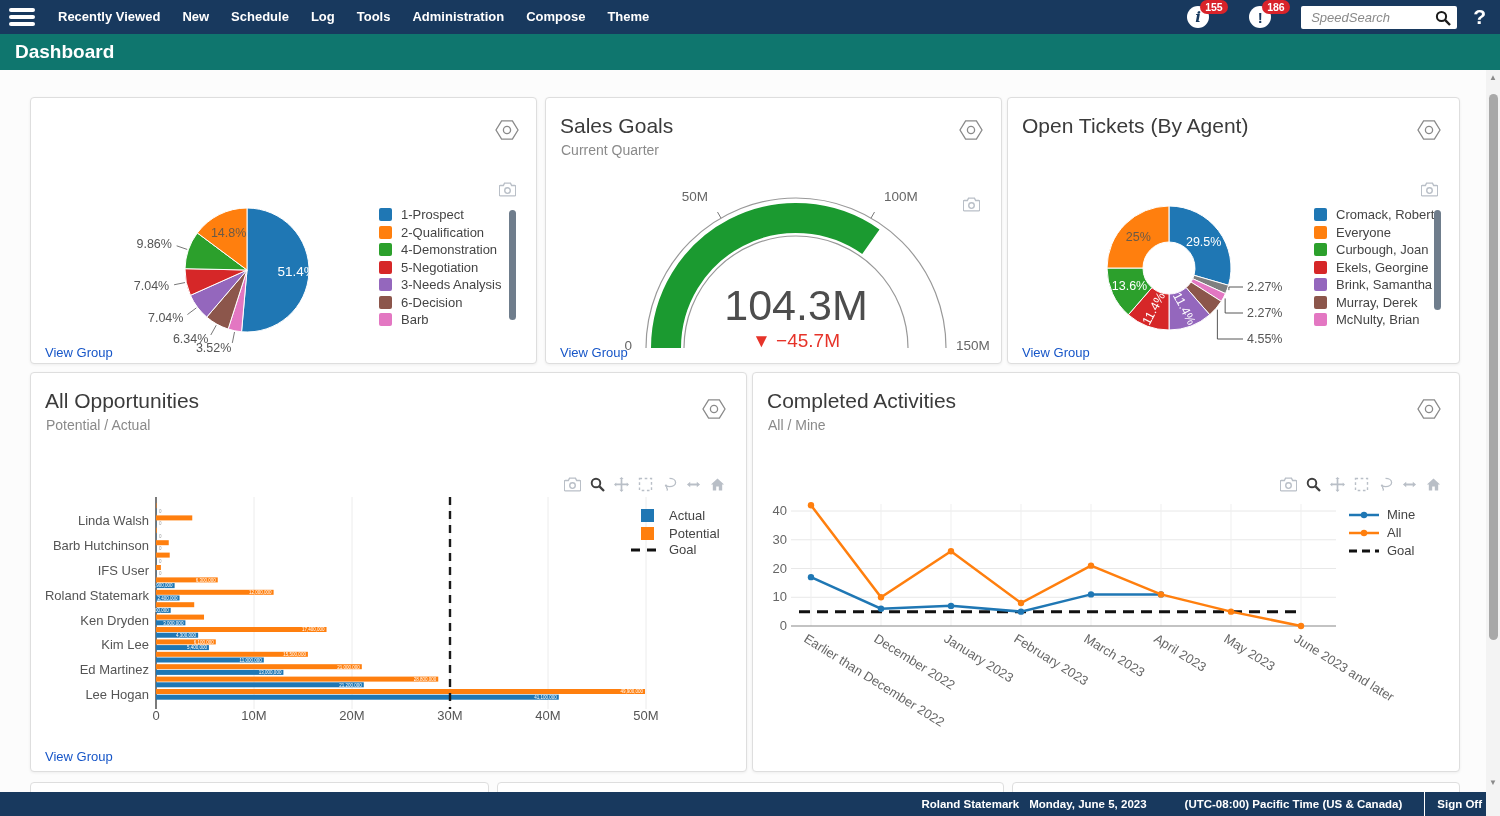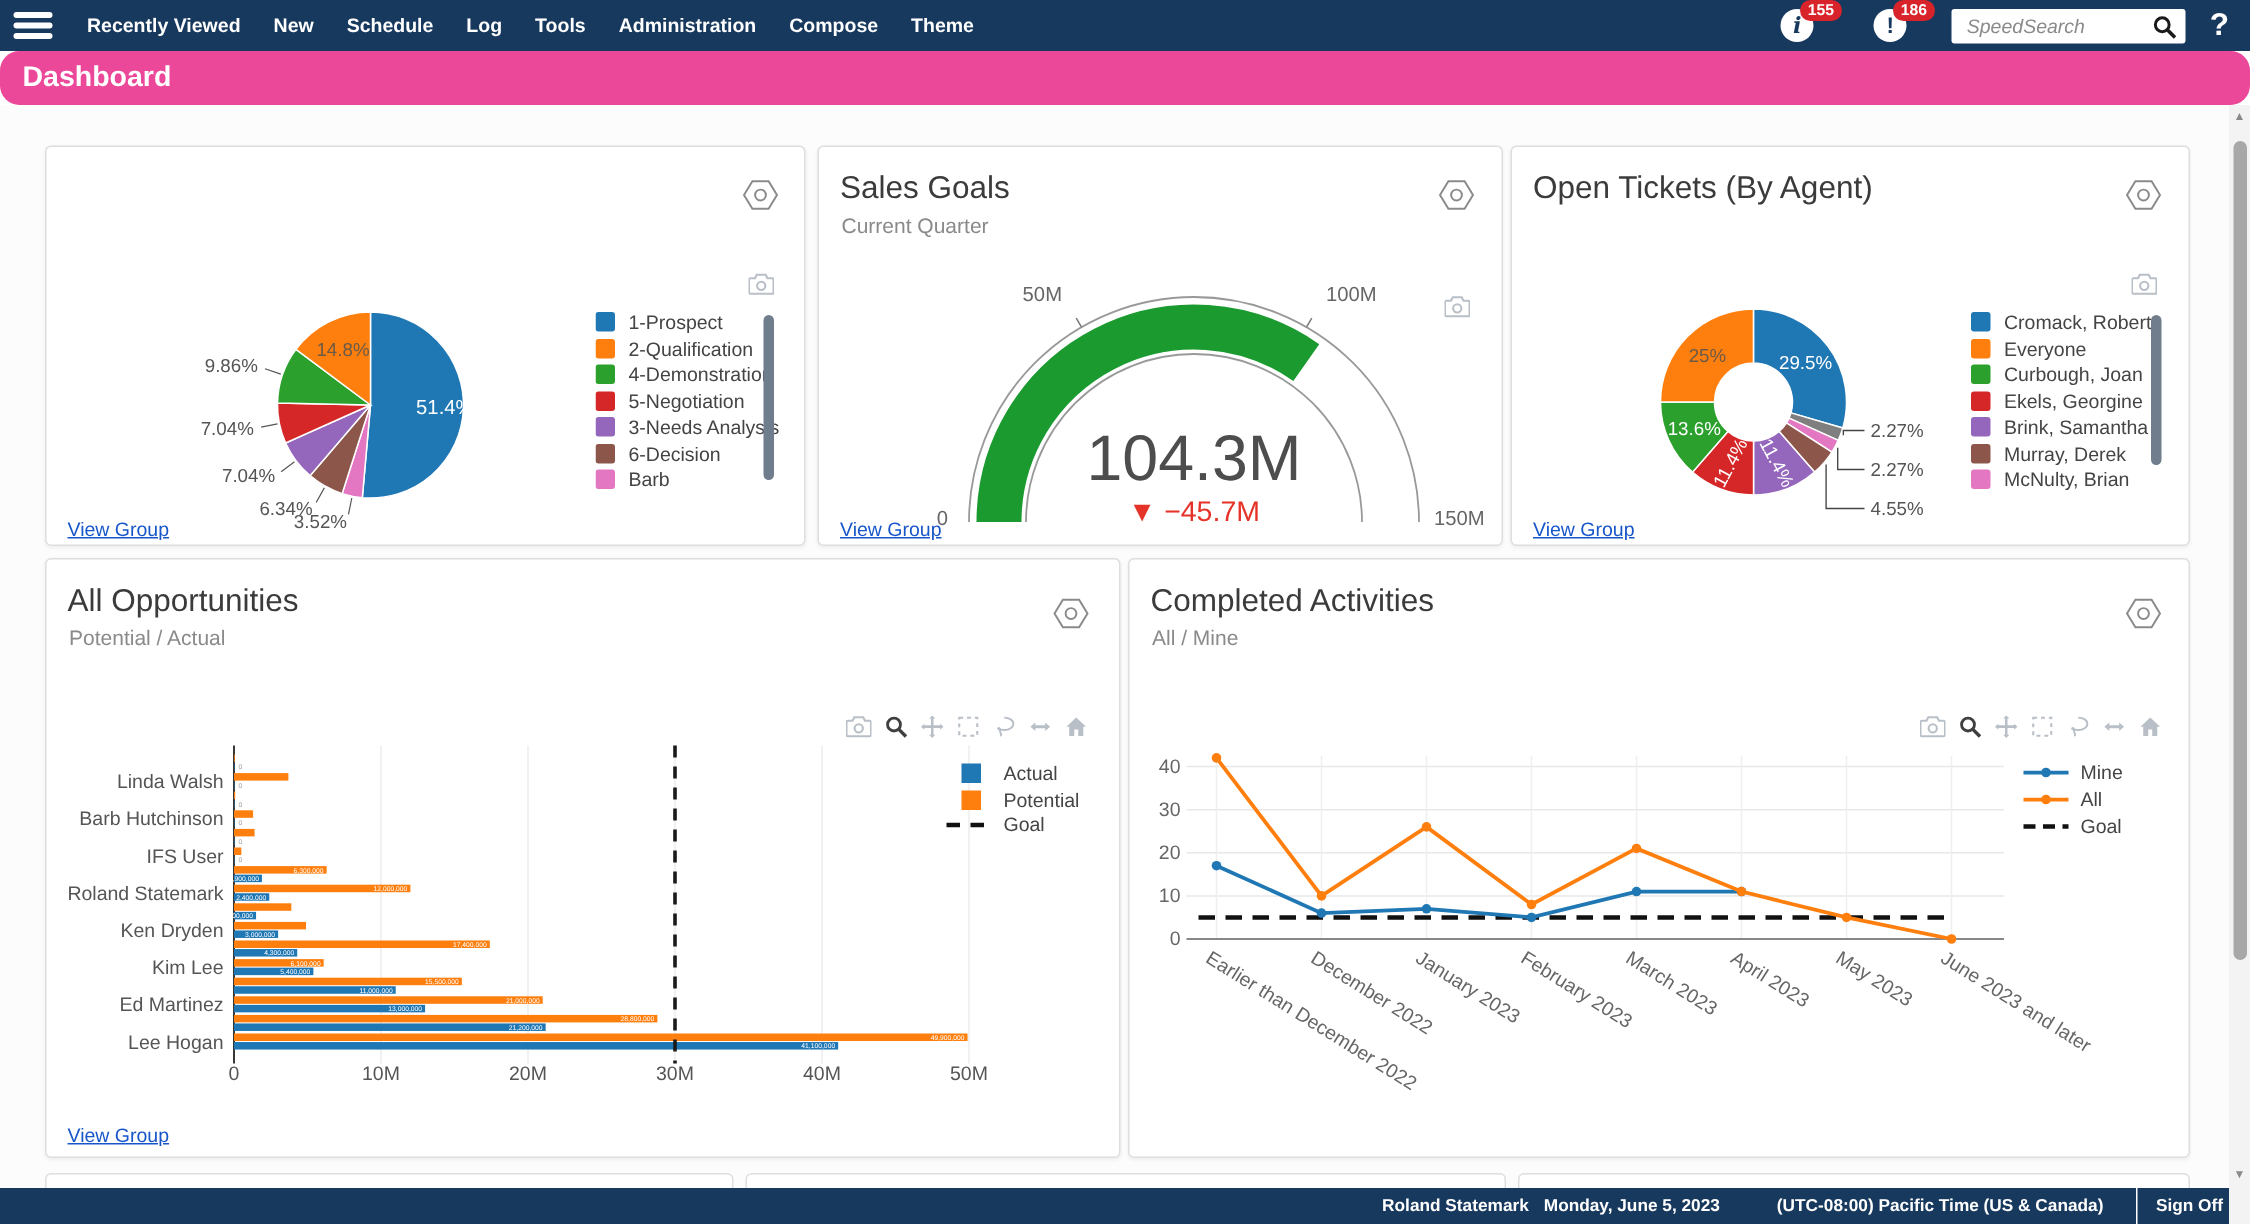--- a/index.html
+++ b/index.html
@@ -18,21 +18,21 @@
   .glyph-ex{font-size:15px;line-height:1;}
   .badge{position:absolute;left:13px;top:-6px;background:#D8232A;color:#fff;font-size:10.5px;font-weight:bold;
     border-radius:9px;padding:1.5px 5px;line-height:1;font-style:normal;}
   .ci-info{margin-right:40px;} .ci-alert{margin-right:30px;}
   .searchbox{position:relative;margin-right:12px;}
   .searchbox input{width:118px;height:23px;border:none;border-radius:2px;padding:0 28px 0 10px;font-size:13px;outline:none;}
   .searchbox input::placeholder{color:#8a8a8a;font-style:italic;font-family:"Liberation Sans",sans-serif;}
   .search-ic{position:absolute;right:6px;top:4px;cursor:pointer;}
   .help{font-size:21px;font-weight:bold;color:#fff;cursor:pointer;padding:0 4px;}
   
-  .pagehdr{position:absolute;left:0;top:34px;width:1500px;height:36px;background:#ec4899;z-index:5;border-radius:13px;}
+  .pagehdr{position:absolute;left:0;top:34px;width:1500px;height:36px;background:#0f766e;z-index:5;}
   .pagehdr span{display:block;padding-left:15px;line-height:36px;font-size:19px;font-weight:600;color:#fff;}
   
   .content{position:absolute;left:0;top:70px;width:1500px;height:722px;background:#FCFCFC;overflow:hidden;}
   .card{position:absolute;background:#fff;border:1px solid #DEDEDE;border-radius:4px;box-shadow:0 1px 3px rgba(0,0,0,.06);overflow:hidden;}
   .cardA{left:30px;top:27px;width:505px;height:265px;}
   .cardB{left:545px;top:27px;width:455px;height:265px;}
   .cardC{left:1007px;top:27px;width:451px;height:265px;}
   .cardD{left:30px;top:302px;width:715px;height:398px;}
   .cardE{left:752px;top:302px;width:706px;height:398px;}
   .stub{position:absolute;top:712px;height:30px;background:#fff;border:1px solid #DEDEDE;border-radius:4px;}
@@ -42,29 +42,29 @@
   .hexbtn{position:absolute;top:19px;background:none;border:none;padding:0;cursor:pointer;line-height:0;}
   .cardA .hexbtn{left:463px;} .cardB .hexbtn{left:412px;} .cardC .hexbtn{left:408px;}
   .cardD .hexbtn{left:670px;top:23px;} .cardE .hexbtn{left:663px;top:23px;}
   .cam{position:absolute;cursor:pointer;line-height:0;}
   .cardA .cam{left:468px;top:84px;} .cardB .cam{left:417px;top:99px;} .cardC .cam{left:413px;top:84px;}
   .modebar{position:absolute;top:104px;display:flex;gap:9px;align-items:center;}
   .cardD .modebar{left:533px;} .cardE .modebar{left:527px;}
   .modebar .icon{cursor:pointer;line-height:0;}
   .chart-svg{position:absolute;left:0;top:0;}
   .legend{position:absolute;display:flex;flex-direction:column;gap:4.5px;overflow:hidden;}
-  .cardA .legend{left:366px;top:110px;width:126px;height:121px;}
+  .cardA .legend{left:348px;top:110px;width:126px;height:121px;}
   .cardC .legend{left:306px;top:110px;width:120px;height:121px;}
   .legend-row{display:flex;align-items:center;gap:9px;height:13px;flex:none;cursor:pointer;}
   .swatch{width:13px;height:13px;border-radius:2px;flex:none;}
   .legend-label{font-size:13px;color:#444;white-space:nowrap;}
   .legend-scroll{position:absolute;width:7px;border-radius:4px;background:#6F7D8C;cursor:pointer;}
   .cardA .legend-scroll{left:478px;top:112px;height:110px;}
   .cardC .legend-scroll{left:426px;top:112px;height:100px;}
-  .viewgroup{position:absolute;left:14px;font-size:13px;color:#1756C8;text-decoration:underline;cursor:pointer;white-space:nowrap;}
+  .viewgroup{position:absolute;left:14px;font-size:13px;color:#1756C8;cursor:pointer;white-space:nowrap;}
   .cardA .viewgroup,.cardB .viewgroup,.cardC .viewgroup{top:247px;}
   .cardD .viewgroup{top:376px;}
   
   .pagescroll{position:absolute;left:1486px;top:70px;width:14px;height:746px;background:#F3F3F3;z-index:8;}
   .ps-up,.ps-down{position:absolute;left:0;width:14px;text-align:center;font-size:8px;color:#8a8a8a;cursor:pointer;}
   .ps-up{top:3px;} .ps-down{top:708px;}
   .ps-thumb{position:absolute;left:2.5px;top:24px;width:9px;height:546px;background:#A8A8A8;border-radius:5px;cursor:pointer;}
   
   .footer{position:absolute;left:0;top:792px;width:1500px;height:24px;background:#18395E;color:#fff;font-size:11.5px;font-weight:600;z-index:6;}
   .f-left{position:absolute;left:8px;top:0;line-height:24px;}

